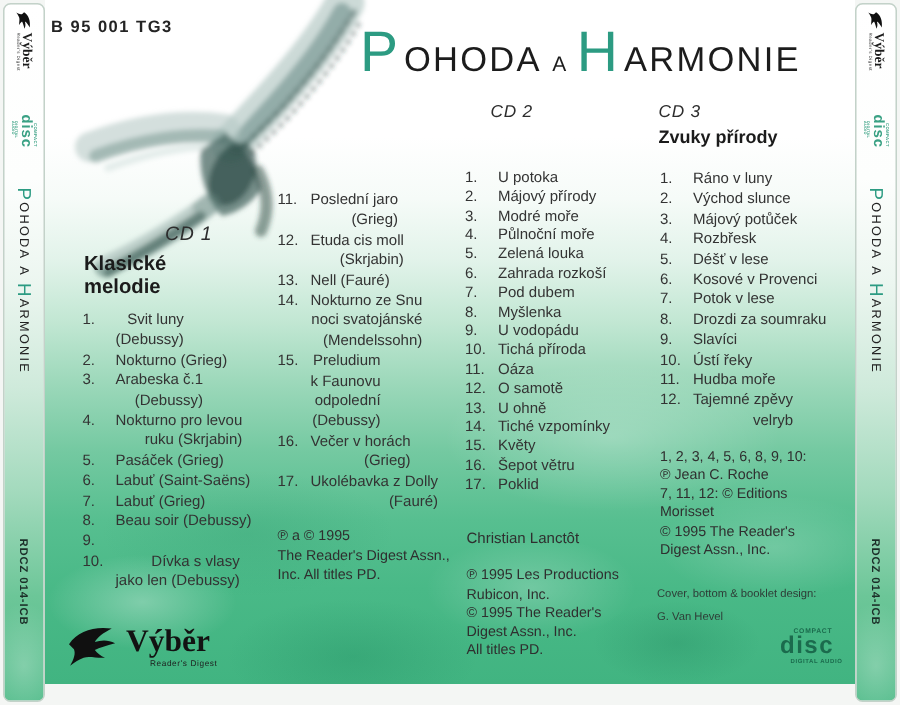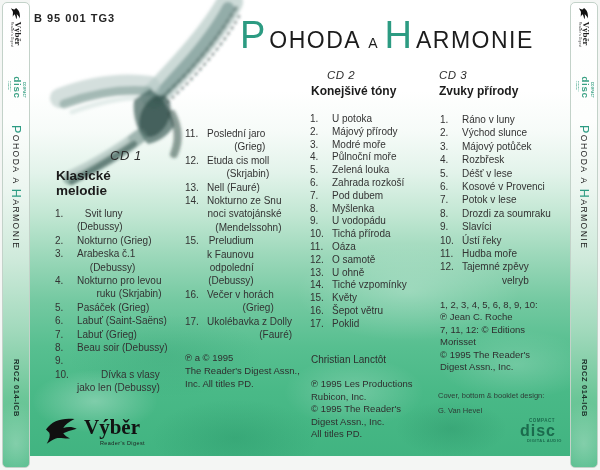--- a/index.html
+++ b/index.html
@@ -182,21 +182,20 @@
 
   <div id="main-title" class="abs">
     <span class="t-init">P</span>
       <span class="t-word">OHODA</span>
       <span class="t-conj">A</span>
       <span class="t-init">H</span>
       <span class="t-word">ARMONIE</span>
   </div>
 
   <div id="cd2-label" class="abs cdlabel">CD 2</div>
-  <div id="cd2-title" class="abs cdtitle">Konejšivé tóny</div>
   <div id="cd3-label" class="abs cdlabel">CD 3</div>
   <div id="cd3-title" class="abs cdtitle">Zvuky přírody</div>
   <div id="cd1-label" class="abs cdlabel">CD 1</div>
   <div id="cd1-title" class="abs cdtitle">Klasické
 melodie</div>
 
   <div id="col1" class="abs tracks">
 
       <div class="track">
         <span class="tnum">1.</span>

